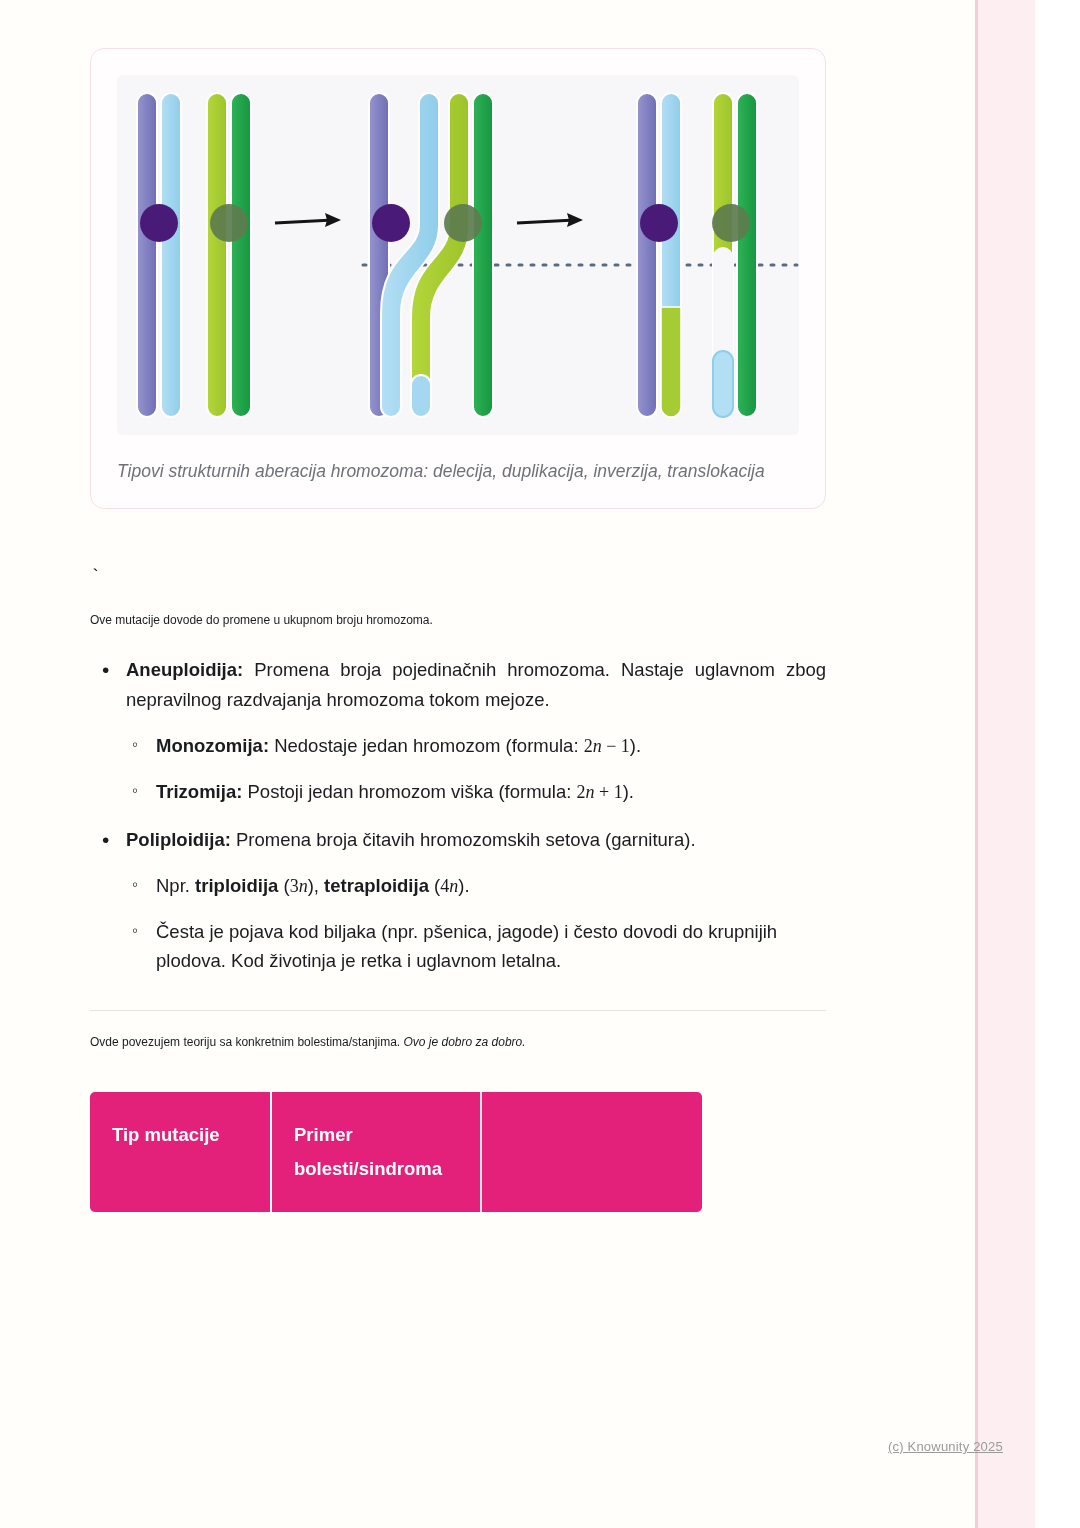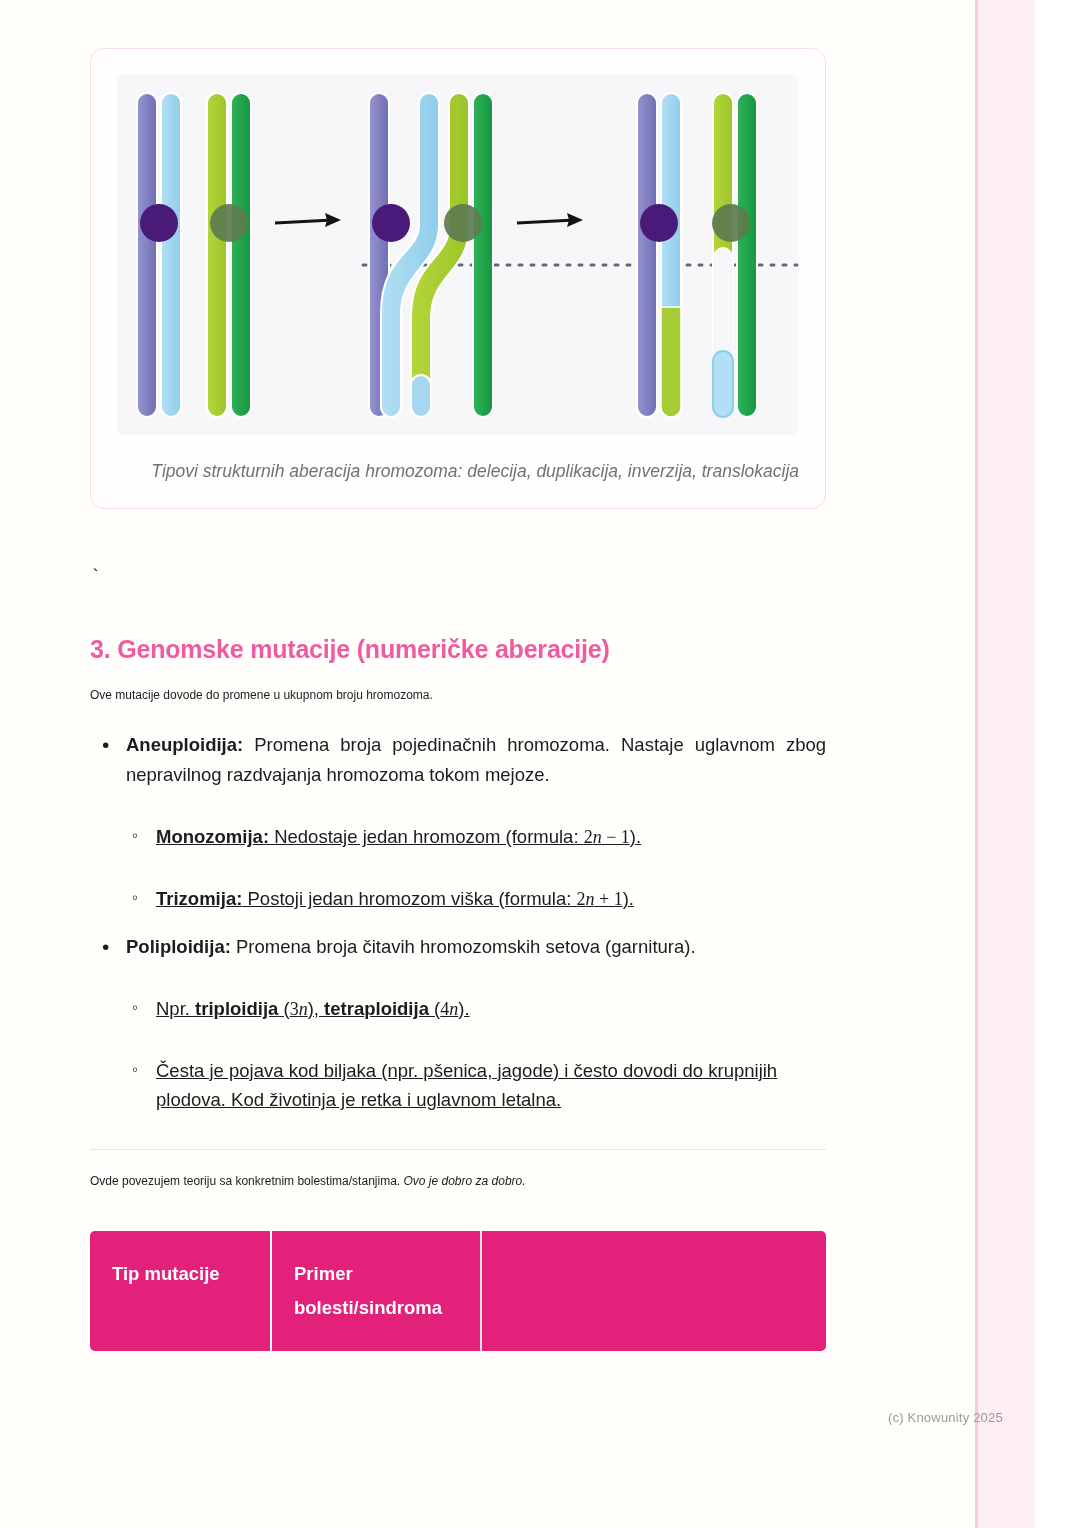--- a/index.html
+++ b/index.html
@@ -63,21 +63,21 @@
   }
   .figure-inner {
     background: #f7f7f9;
     border-radius: 6px;
     height: 360px;
     position: relative;
     overflow: hidden;
   }
   .figure-caption {
     margin-top: 22px;
-    text-align: right;
+    text-align: left;
     font-style: italic;
     font-size: 17.5px;
     line-height: 1.65;
     color: #6e7278;
     font-family: "Liberation Sans", sans-serif;
   }
 
   
   .backtick {
     margin-top: 58px;
@@ -133,26 +133,25 @@
     font-size: 21px;
     color: #1a1c1f;
   }
   ul.level2 {
     margin-top: 12px;
     list-style: none;
   }
   ul.level2 > li {
     position: relative;
     padding-left: 30px;
-    margin-top: 32px;
+    margin-top: 16px;
     font-size: 18.5px;
     line-height: 1.6;
     color: #1a1c1f;
     text-align: left;
-    text-decoration: underline;
   }
   ul.level2 > li::before {
     content: "◦";
     position: absolute;
     left: 6px;
     top: 0px;
     font-size: 17px;
     color: #1a1c1f;
   }
   .bold { font-weight: bold; }
@@ -173,21 +172,21 @@
     height: 1px;
     background: #e6e4e0;
     width: 736px;
   }
 
   
   .table-wrap {
     margin-top: 40px;
     border-radius: 5px;
     overflow: hidden;
-    width: 736px;
+    width: 612px;
   }
   .thead {
     display: flex;
     background: #e3207a;
     min-height: 110px;
   }
   .th {
     color: #ffffff;
     font-size: 18.5px;
     font-weight: bold;
@@ -195,25 +194,26 @@
     padding: 26px 22px;
   }
   .th.c1 { width: 182px; border-right: 2px solid #ffffff; }
   .th.c2 { width: 210px; border-right: 2px solid #e5e5e5; }
   .th.c3 { flex: 1; }
 
   
   .watermark {
     position: absolute;
     left: 888px;
-    top: 1410px;
+    top: 1439px;
     font-size: 13px;
     color: #9a9a9a;
     white-space: nowrap;
     letter-spacing: 0.2px;
+    text-decoration: underline;
   }
 </style>
 </head>
 <body>
 
 <div id="page">
 
   <div class="right-band"></div>
   <div class="right-band-edge"></div>
   <div class="right-band-outer"></div>
@@ -287,21 +287,20 @@
             <circle cx="542" cy="148" r="19" fill="#4a1a78"></circle>
             <circle cx="614" cy="148" r="19" fill="#5d7c4e" opacity="0.92"></circle>
           </g>
         </svg>
       </div>
       <div class="figure-caption">Tipovi strukturnih aberacija hromozoma: delecija, duplikacija, inverzija, translokacija</div>
     </div>
 
     <div class="backtick">`</div>
 
-    <h2 class="section-h">3. Genomske mutacije (numeričke aberacije)</h2>
 
     <p class="body">Ove mutacije dovode do promene u ukupnom broju hromozoma.</p>
 
     <ul class="level1">
 
       <li>
         <span class="bold">Aneuploidija:</span><span> Promena broja pojedinačnih hromozoma. Nastaje uglavnom zbog nepravilnog razdvajanja hromozoma tokom mejoze.</span>
 
         <ul class="level2">
           <li>

